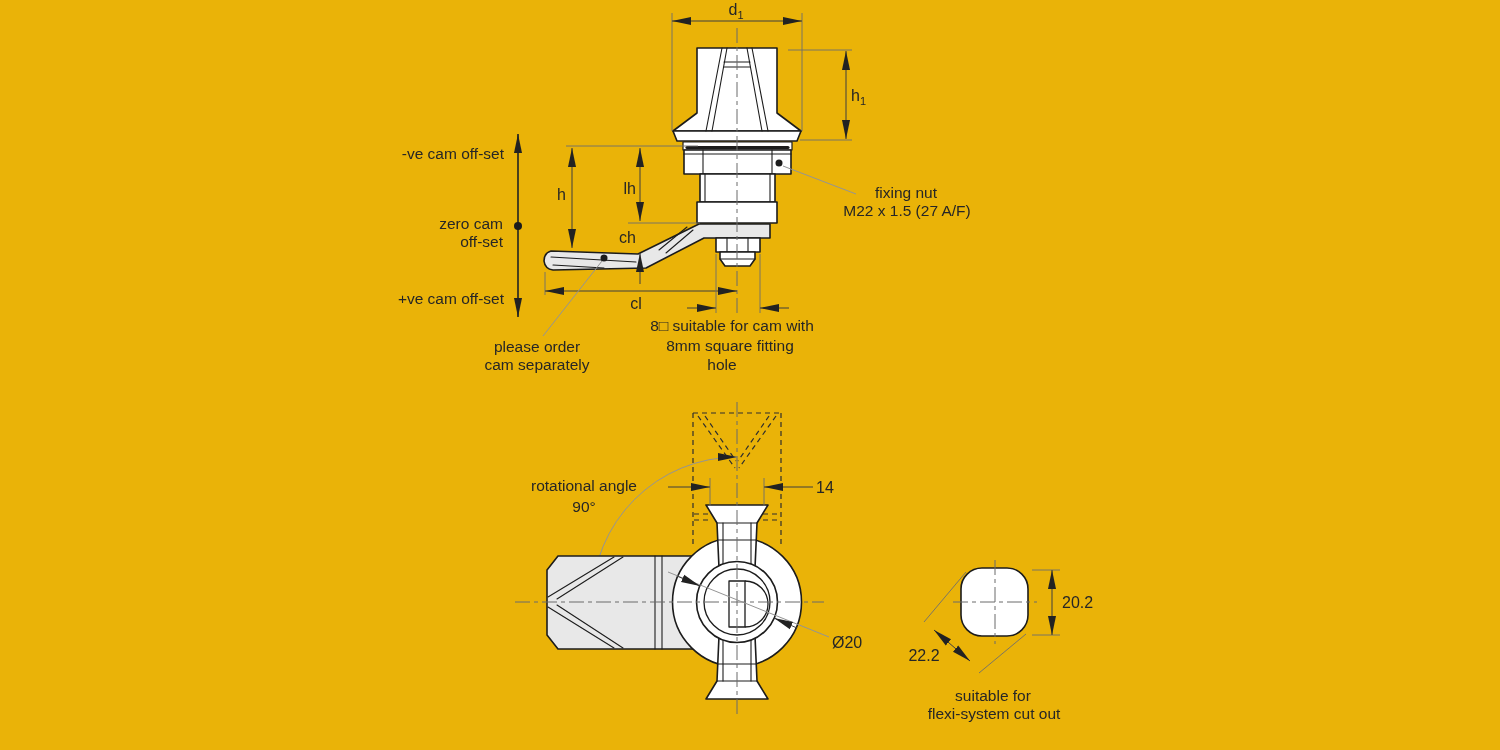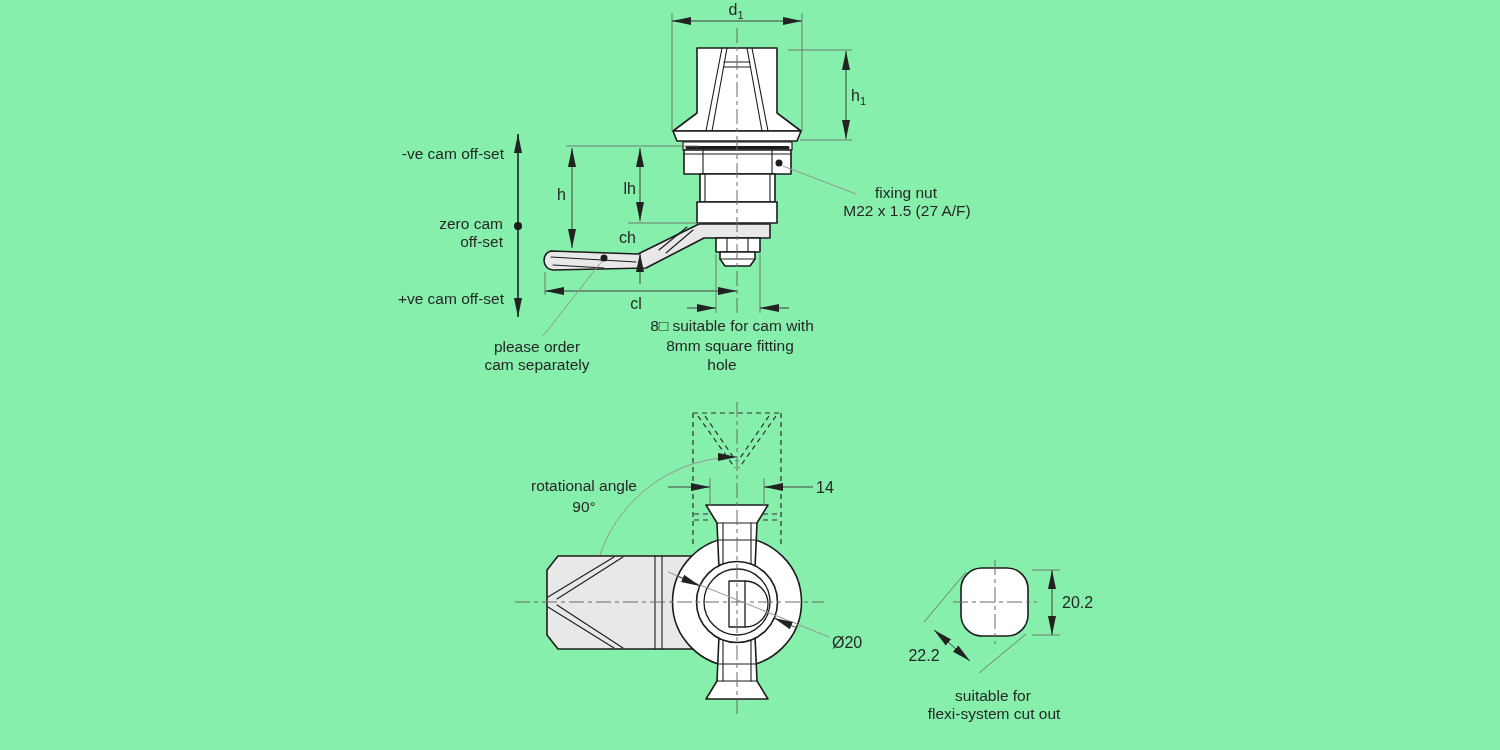--- a/index.html
+++ b/index.html
@@ -1,16 +1,16 @@
 <!DOCTYPE html>
 <html><head>
 <meta charset="utf-8">
 <style>
   html,body{margin:0;padding:0;background:#ffffff;}
-  .stage{position:relative;width:1500px;height:750px;background:#86efac;overflow:hidden;}
+  .stage{position:relative;width:1500px;height:750px;background:#eab308;overflow:hidden;}
   svg{display:block;}
   .outline{stroke:#1c1c1c;stroke-width:1.6;fill:#ffffff;stroke-linejoin:round;}
   .outline-thin{stroke:#1c1c1c;stroke-width:1.1;fill:none;stroke-linecap:round;}
   .grayfill{fill:#e8e8e8;stroke:#1c1c1c;stroke-width:1.6;stroke-linejoin:round;}
   .dimline{stroke:#3f3f3f;stroke-width:1;fill:none;}
   .extline{stroke:#6e6e6e;stroke-width:0.9;fill:none;}
   .leader{stroke:#949494;stroke-width:1;fill:none;}
   .axisline{stroke:#222222;stroke-width:1.6;fill:none;}
   .centerline{stroke:#6a6a6a;stroke-width:1;fill:none;stroke-dasharray:15 4 4 4;}
   .ghost{stroke:#2e2e2e;stroke-width:1.2;fill:none;stroke-dasharray:5 4;}

